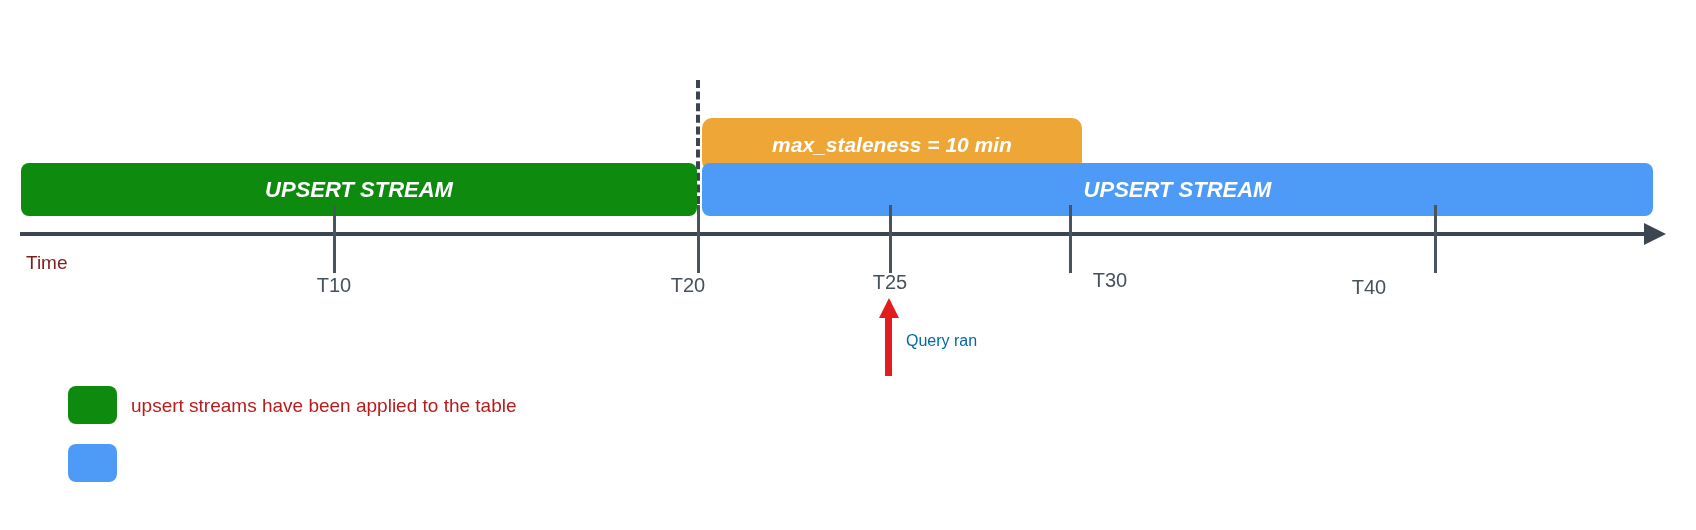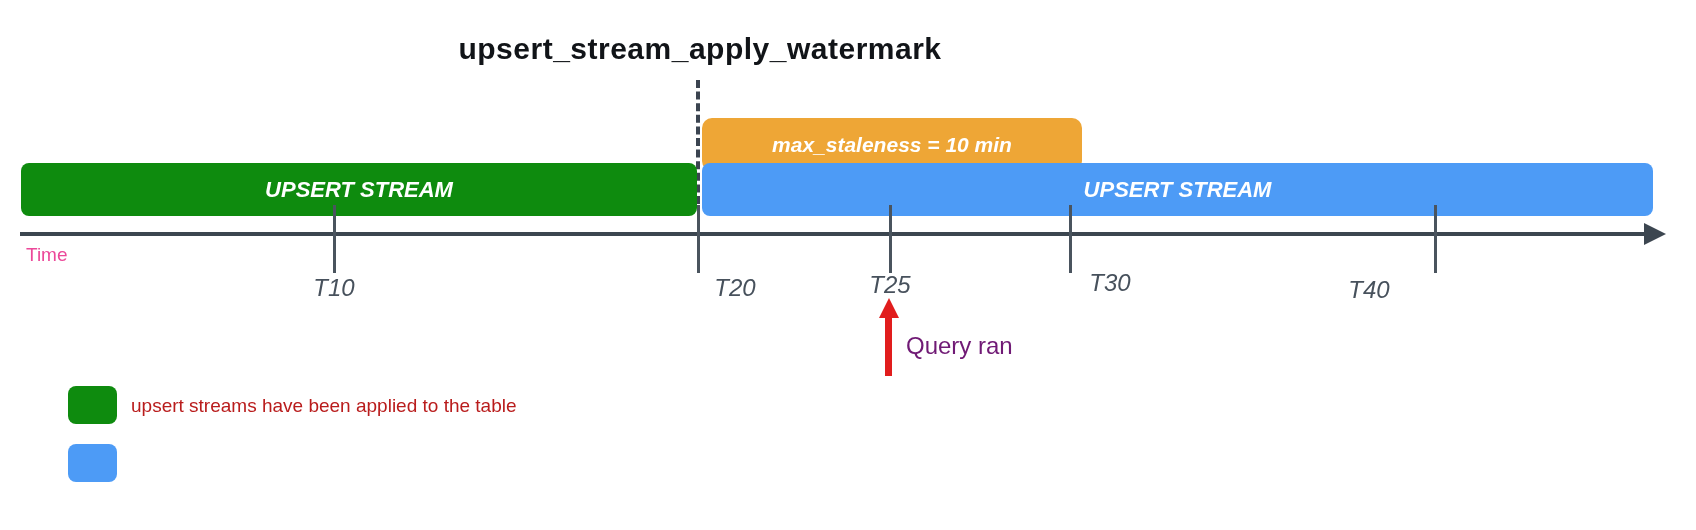--- a/index.html
+++ b/index.html
@@ -70,42 +70,41 @@
   .axis-arrowhead {
     position: absolute;
     left: 1644px; top: 223px;
     width: 0; height: 0;
     border-left: 22px solid #3c4650;
     border-top: 11px solid transparent;
     border-bottom: 11px solid transparent;
   }
   .axis-label {
     position: absolute;
-    left: 26px; top: 244px;
+    left: 26px; top: 252px;
     font-size: 19px;
-    color: #ec4899;
+    color: #7f1d1d;
   }
 
   .tick-mark {
     position: absolute;
     top: 205px;
     width: 3px; height: 68px;
     background: #4a545e;
   }
   .tick-label {
     position: absolute;
     top: 274px;
     width: 90px;
     text-align: center;
-    font-size: 24px;
+    font-size: 20px;
     color: #47515c;
-    font-style: italic;
   }
   .tick-t10 { left: 333px; }  .lbl-t10 { left: 289px; }
-  .tick-t20 { left: 697px; }  .lbl-t20 { left: 690px; }
+  .tick-t20 { left: 697px; }  .lbl-t20 { left: 643px; }
   .tick-t25 { left: 889px; }  .lbl-t25 { left: 845px; top: 271px; }
   .tick-t30 { left: 1069px; } .lbl-t30 { left: 1065px; top: 269px; }
   .tick-t40 { left: 1434px; } .lbl-t40 { left: 1324px; top: 276px; }
 
   .query-arrow-shaft {
     position: absolute;
     left: 885px; top: 316px;
     width: 7px; height: 60px;
     background: #e11d1d;
   }
@@ -113,22 +112,22 @@
     position: absolute;
     left: 879px; top: 298px;
     width: 0; height: 0;
     border-left: 10px solid transparent;
     border-right: 10px solid transparent;
     border-bottom: 20px solid #e11d1d;
   }
   .query-label {
     position: absolute;
     left: 906px; top: 332px;
-    font-size: 24px;
-    color: #701a75;
+    font-size: 16px;
+    color: #0369a1;
   }
 
   .legend-swatch {
     position: absolute;
     left: 68px;
     width: 49px; height: 38px;
     border-radius: 8px;
   }
   .legend-swatch-green { top: 386px; background: #0e8b0e; }
   .legend-swatch-blue  { top: 444px; background: #4d9bf6; }
@@ -139,21 +138,20 @@
     color: #b91c1c;
   }
   .legend-label-1 { top: 395px; }
   .legend-label-2 { top: 453px; }
 </style>
 </head>
 <body>
 
 <div class="canvas">
 
-  <div class="diagram-title">upsert_stream_apply_watermark</div>
 
   <div class="watermark-dotted-line"></div>
 
   <div class="bar bar-staleness">
     <span>max_staleness = 10 min</span>
   </div>
 
   <div class="bar bar-applied">
     <span>UPSERT STREAM</span>
   </div>

